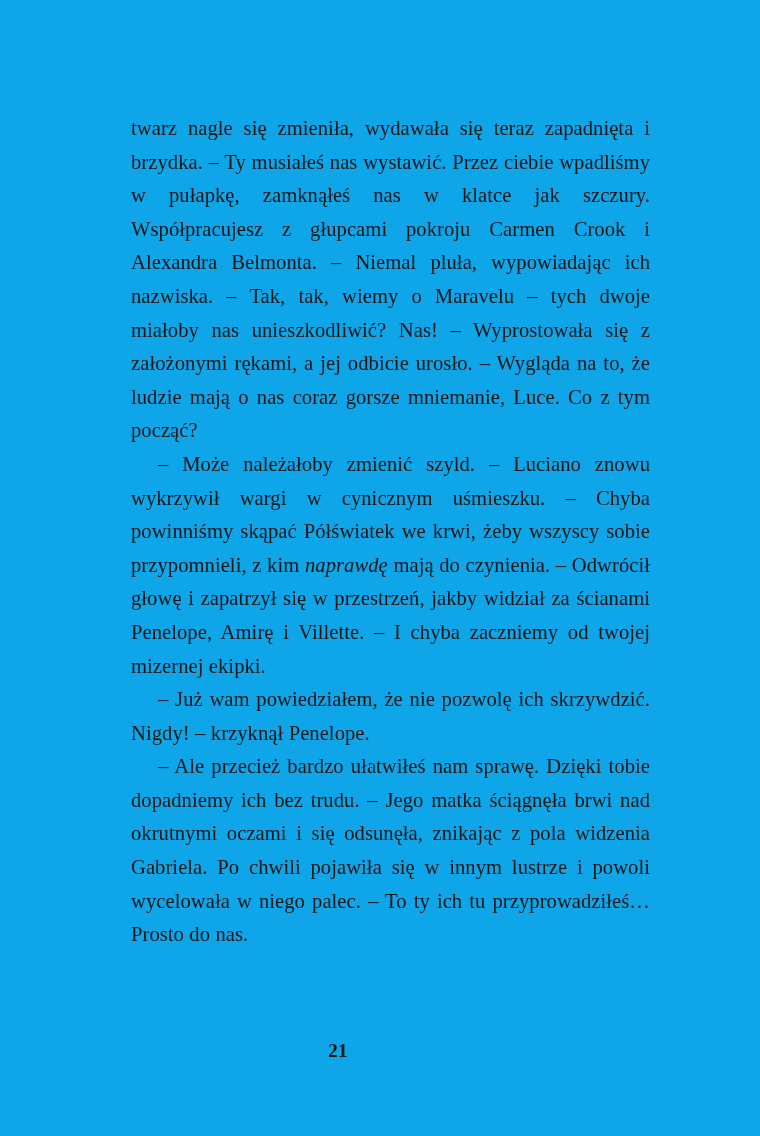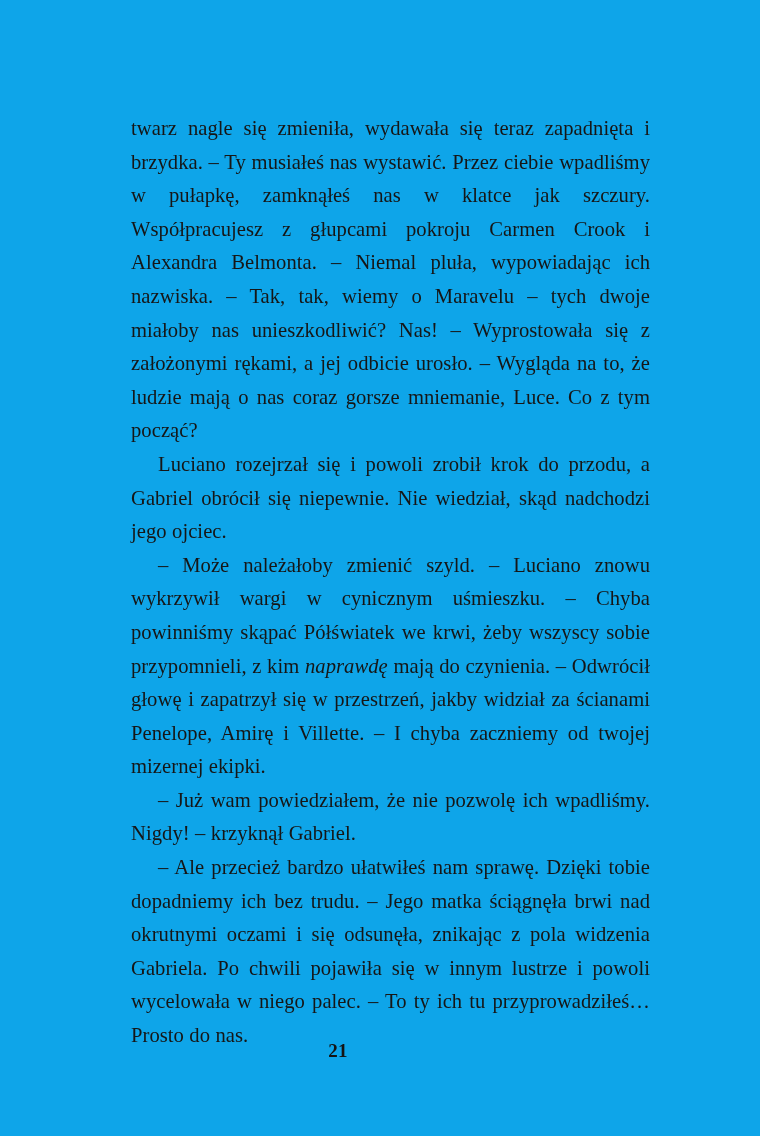--- a/index.html
+++ b/index.html
@@ -64,25 +64,24 @@
 </style>
 </head>
 <body>
 
 <div class="page">
 
   <div class="text-block">
 
     <p class="para">twarz nagle się zmieniła, wydawała się teraz zapadnięta i brzydka. – Ty musiałeś nas wystawić. Przez ciebie wpadliśmy w pułapkę, zamknąłeś nas w klatce jak szczury. Współpracujesz z głupcami pokroju Carmen Crook i Alexandra Belmonta. – Niemal pluła, wypowiadając ich nazwiska. – Tak, tak, wiemy o Maravelu – tych dwoje miałoby nas unieszkodliwić? Nas! – Wyprostowała się z założonymi rękami, a jej odbicie urosło. – Wygląda na to, że ludzie mają o nas coraz gorsze mniemanie, Luce. Co z tym począć?</p>
 
-    <p class="para indent">Luciano rozejrzał się i powoli zrobił krok do przodu, a Gabriel obrócił się niepewnie. Nie wiedział, skąd nadchodzi jego ojciec.</p>
 
     <p class="para indent"><span>– Może należałoby zmienić szyld. – Luciano znowu wykrzywił wargi w cynicznym uśmieszku. – Chyba powinniśmy skąpać Półświatek we krwi, żeby wszyscy sobie przypomnieli, z kim </span><em class="italic">naprawdę</em><span> mają do czynienia. – Odwrócił głowę i zapatrzył się w przestrzeń, jakby widział za ścianami Penelope, Amirę i Villette. – I chyba zaczniemy od twojej mizernej ekipki.</span></p>
 
-    <p class="para indent">– Już wam powiedziałem, że nie pozwolę ich wpadliśmy. Nigdy! – krzyknął Gabriel.</p>
+    <p class="para indent">– Już wam powiedziałem, że nie pozwolę ich skrzywdzić. Nigdy! – krzyknął Penelope.</p>
 
     <p class="para indent">– Ale przecież bardzo ułatwiłeś nam sprawę. Dzięki tobie dopadniemy ich bez trudu. – Jego matka ściągnęła brwi nad okrutnymi oczami i się odsunęła, znikając z pola widzenia Gabriela. Po chwili pojawiła się w innym lustrze i powoli wycelowała w niego palec. – To ty ich tu przyprowadziłeś… Prosto do nas.</p>
 
   </div>
 
   <div class="page-number">21</div>
 
 </div>
 
 </body></html>

